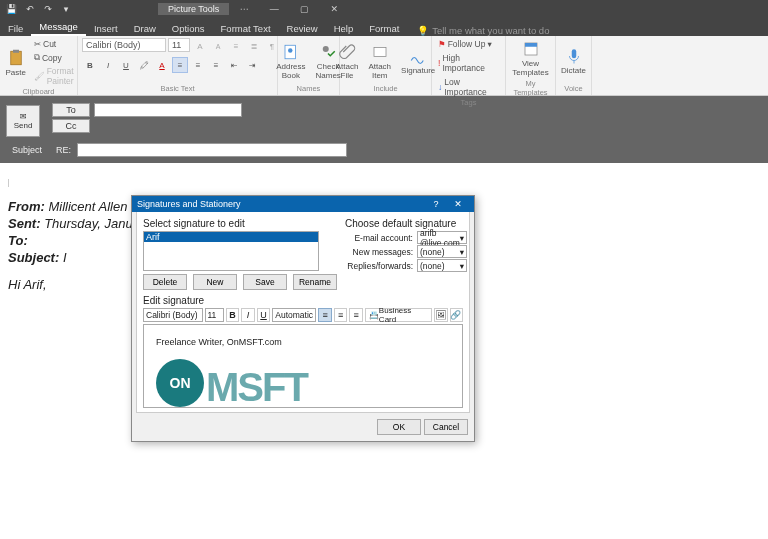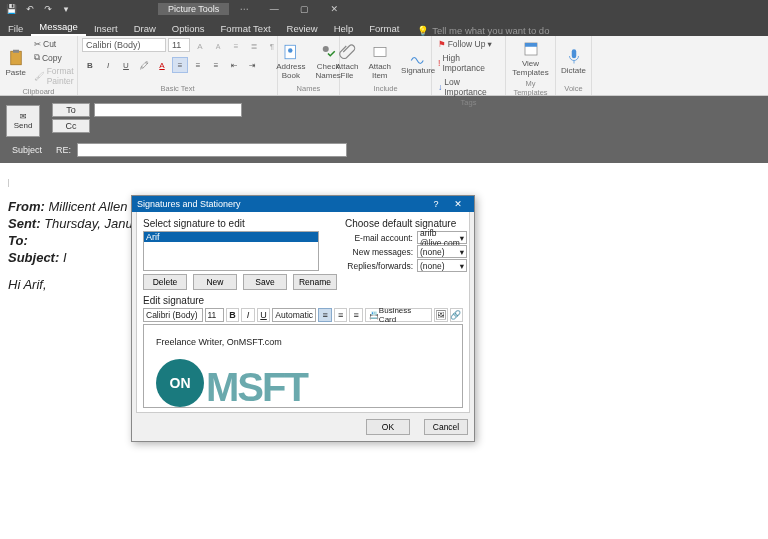--- a/index.html
+++ b/index.html
@@ -50,21 +50,21 @@
 .btnrow button, .dlg-ft button { width: 44px; height: 16px; font-size: 8.5px; background: #e9e9e9; border: 1px solid #aaa; }
 .edtool { display: flex; gap: 2px; align-items: center; margin: 2px 0; }
 .edtool .combo { border: 1px solid #aaa; background: #fff; height: 14px; font-size: 8.5px; padding: 0 2px; display: flex; align-items: center; }
 .edtool .tb { width: 14px; height: 14px; border: 1px solid #ccc; display: inline-flex; align-items: center; justify-content: center; font-size: 9px; }
 .edtool .tb.active { background: #cde; border-color: #8ac; }
 .sigedit { border: 1px solid #aaa; background: #fff; height: 84px; padding: 12px; position: relative; }
 .sigedit .txt { font-size: 9px; color: #222; }
 .logo { display: flex; align-items: flex-end; margin-top: 12px; }
 .logo .circle { width: 48px; height: 48px; border-radius: 50%; background: #1a7a7e; color: #fff; display: flex; align-items: center; justify-content: center; font-weight: bold; font-size: 14px; }
 .logo .msft { font-size: 40px; font-weight: 800; color: #6aa9ad; letter-spacing: -2px; margin-left: 2px; line-height: 1; }
-.dlg-ft { display: flex; justify-content: flex-end; gap: 14px; padding: 6px; }
+.dlg-ft { display: flex; justify-content: flex-end; gap: 3px; padding: 6px; }
 svg { display: block; }
 </style>
 </head>
 <body>
 
 <div class="titlebar">
   <div class="qat">
     <span>💾</span>
     <span>↶</span>
     <span>↷</span>

